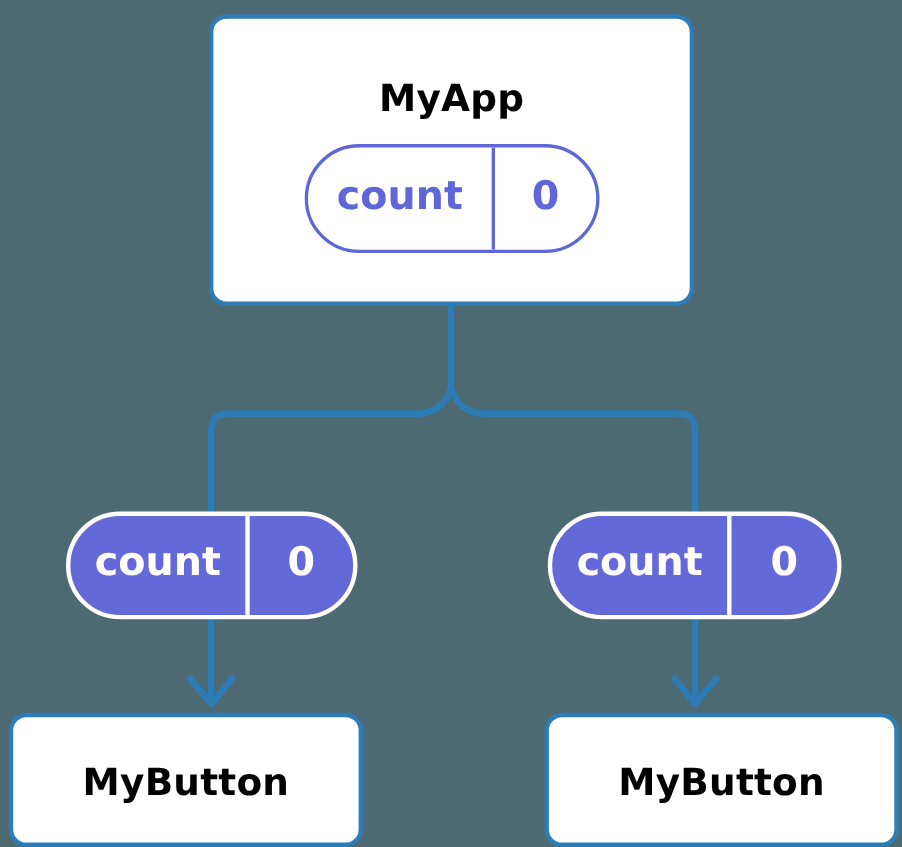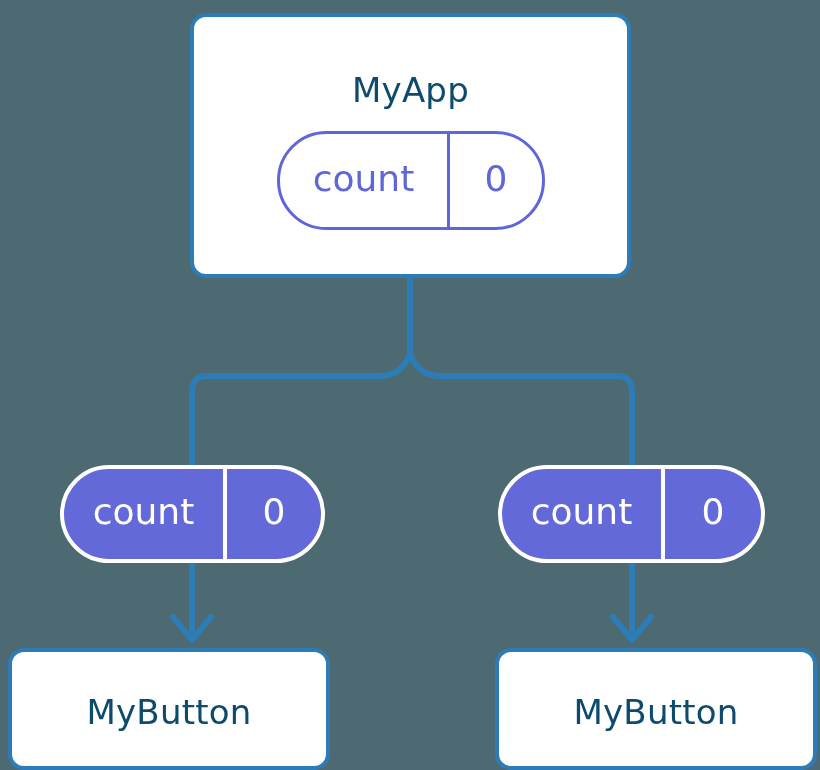--- a/index.html
+++ b/index.html
@@ -55,23 +55,23 @@
     top: 648px;
     width: 322px;
     height: 122px;
   }
 
   .box-title {
     position: absolute;
     left: 0;
     width: 100%;
     text-align: center;
-    color: #0c4a6e;
+    color: #000000;
     font-size: 34px;
-    font-weight: 400;
+    font-weight: 700;
     letter-spacing: 0.2px;
     white-space: nowrap;
   }
   #myapp-title {
     top: 53px;
   }
   .btn-title {
     top: 40px;
   }
 
@@ -84,21 +84,21 @@
     box-sizing: border-box;
     overflow: hidden;
     z-index: 3;
   }
   .pill .pill-key,
   .pill .pill-val {
     display: flex;
     align-items: center;
     justify-content: center;
     font-size: 36px;
-    font-weight: 400;
+    font-weight: 700;
     line-height: 1;
     box-sizing: border-box;
     white-space: nowrap;
   }
 
   
   .pill-outline {
     background: #ffffff;
     border: 3px solid #5f66d8;
   }

